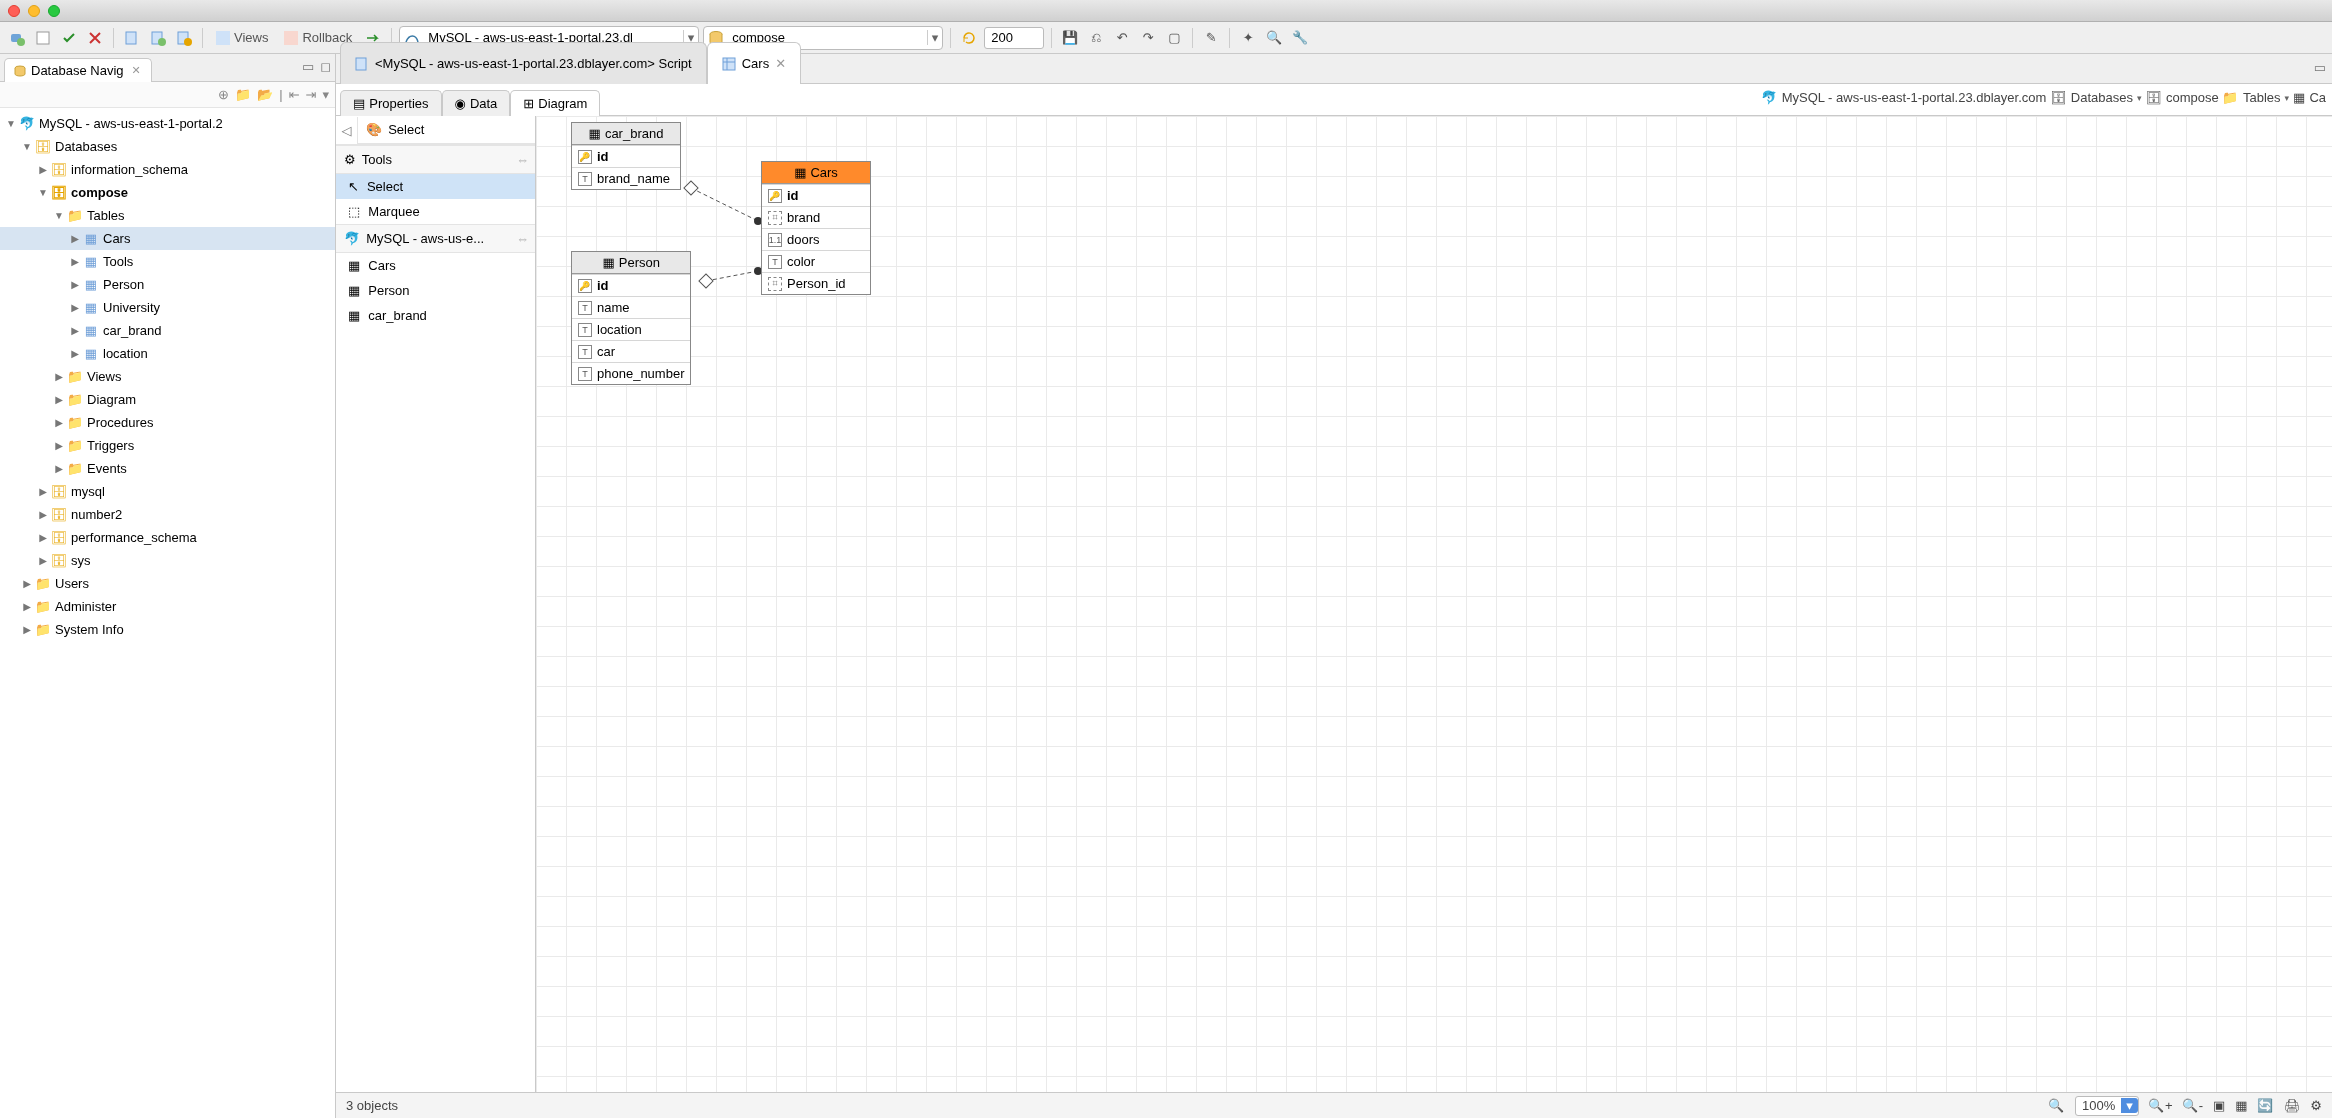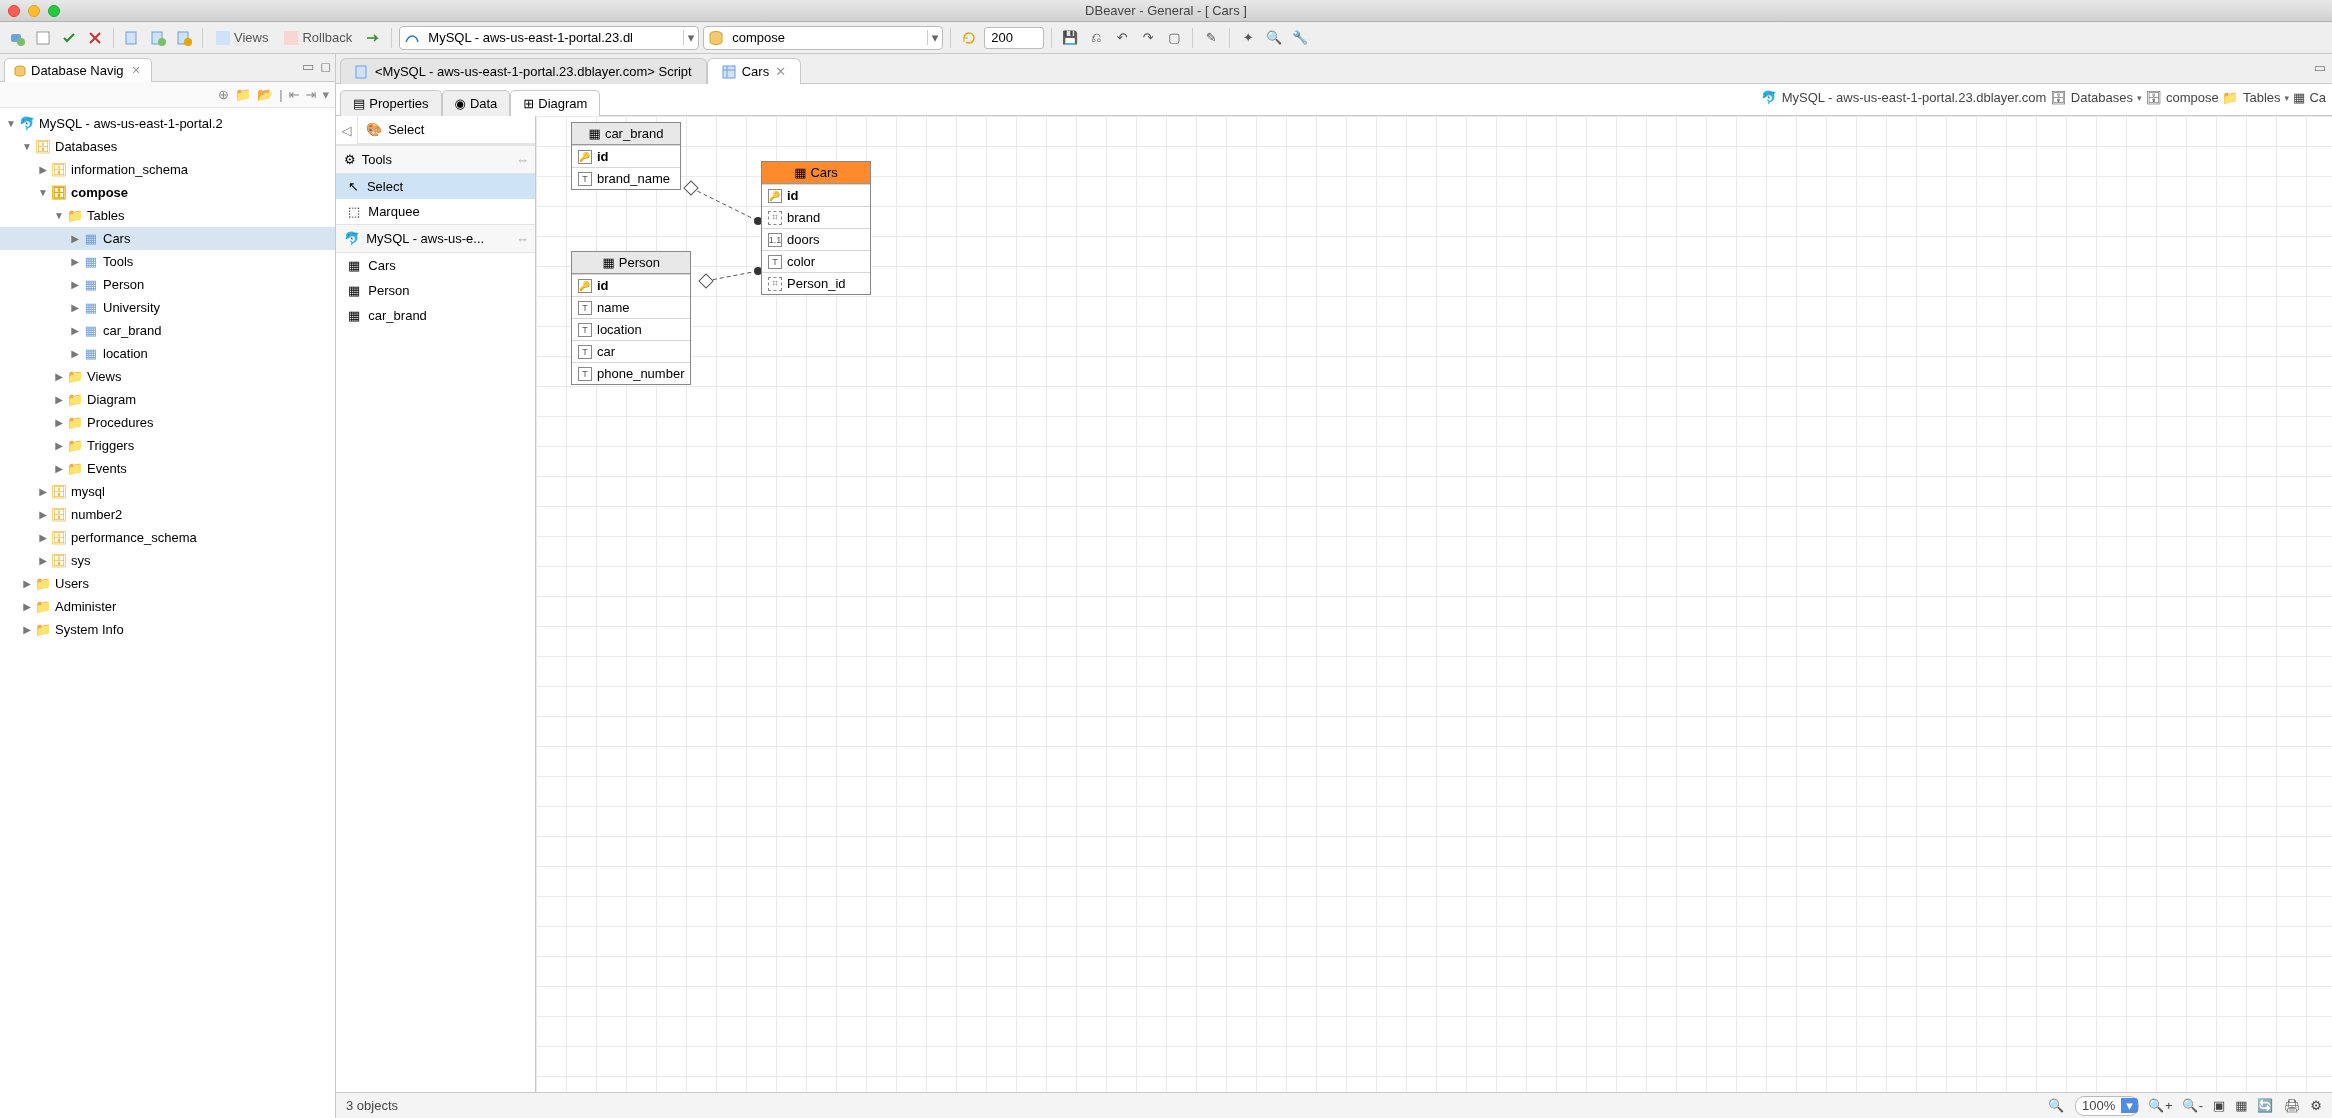--- a/index.html
+++ b/index.html
@@ -44,21 +44,21 @@
 
 
 .db-cyl{ color:#e6a500;}
 .fold{ color:#e6c06a;}
 .tbl{ color:#6f9fd8;}
 .mysqlc{ color:#3a7aa6;}
 
 
 .editor-area{ flex:1; display:flex; flex-direction:column; background:#efefef; min-width:0;}
 .ed-tabs{ height:30px; background:#efefef; border-bottom:1px solid #c9c9c9; display:flex; align-items:flex-end; padding-left:4px; position:relative;}
-.ed-tab{ display:flex; align-items:center; gap:6px; padding:5px 14px; border:1px solid #c9c9c9; border-bottom:none; border-radius:6px 6px 0 0; background:#e5e5e5; font-size:12px; top:1px; position:relative;}
+.ed-tab{ display:flex; align-items:center; gap:6px; padding:13px 14px; border:1px solid #c9c9c9; border-bottom:none; border-radius:6px 6px 0 0; background:#e5e5e5; font-size:12px; top:1px; position:relative;}
 .ed-tab.active{ background:#fff;}
 .ed-tab .x{color:#999;}
 .ed-right-ico{ position:absolute; right:6px; top:6px; color:#777;}
 
 
 .sub-row{ height:32px; background:#fff; border-bottom:1px solid #c9c9c9; display:flex; align-items:flex-end; padding-left:4px; position:relative;}
 .sub-tab{ display:flex; align-items:center; gap:4px; padding:5px 12px; border:1px solid #c9c9c9; border-bottom:none; border-radius:5px 5px 0 0; background:#efefef; font-size:12px; position:relative; top:1px;}
 .sub-tab.active{ background:#fff;}
 .breadcrumb{ position:absolute; right:6px; top:6px; display:flex; align-items:center; gap:4px; font-size:12px; color:#444;}
 .breadcrumb .drop{ color:#666; font-size:9px;}
@@ -88,37 +88,36 @@
 .entity .e-row:first-of-type{border-top:none;}
 .col-ico{ width:14px; height:14px; border:1px solid #888; font-size:9px; display:flex; align-items:center; justify-content:center; color:#555; background:#fff;}
 .pk{ font-weight:700;}
 .fk .col-ico{ border-style:dashed;}
 
 svg.rel{ position:absolute; overflow:visible; pointer-events:none;}
 
 
 .statusbar{ height:26px; background:#f4f4f4; border-top:1px solid #c9c9c9; display:flex; align-items:center; padding:0 10px; font-size:12px; color:#444; gap:10px;}
 .statusbar .sp{flex:1;}
-.zoom-box{ display:flex; align-items:center; border:1px solid #bbb; border-radius:9px; background:#fff; height:20px;}
+.zoom-box{ display:flex; align-items:center; border:1px solid #bbb; border-radius:3px; background:#fff; height:20px;}
 .zoom-box span{ padding:0 6px;}
 .zoom-box .za{ background:#4f8de0; color:#fff; padding:0 5px; border-radius:0 3px 3px 0;}
 
 
 svg{display:block;}
 </style>
 </head>
 <body>
 
 <div class="titlebar">
   <div class="traffic">
     <span class="tl-close"></span>
     <span class="tl-min"></span>
     <span class="tl-max"></span>
   </div>
-  <div class="title-text">DBeaver - General - [ Cars ]</div>
 </div>
 
 <div class="toolbar">
   <div class="tb-ico">
       <svg width="16" height="16">
         <rect x="2" y="4" width="10" height="8" rx="2" fill="#6fa4d8"></rect>
         <circle cx="12" cy="12" r="4" fill="#7ac06b"></circle>
       </svg>
     </div>
   <div class="tb-ico">

